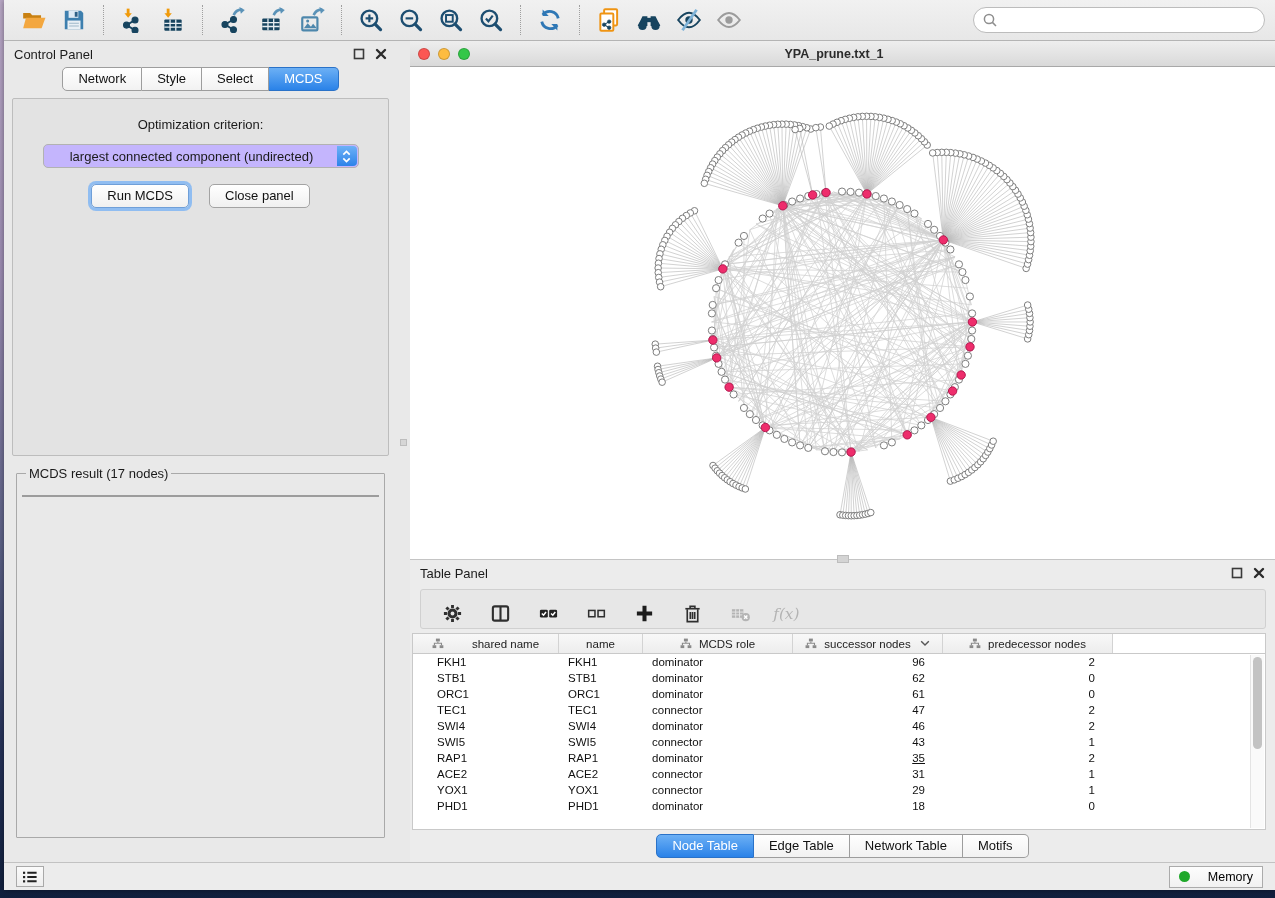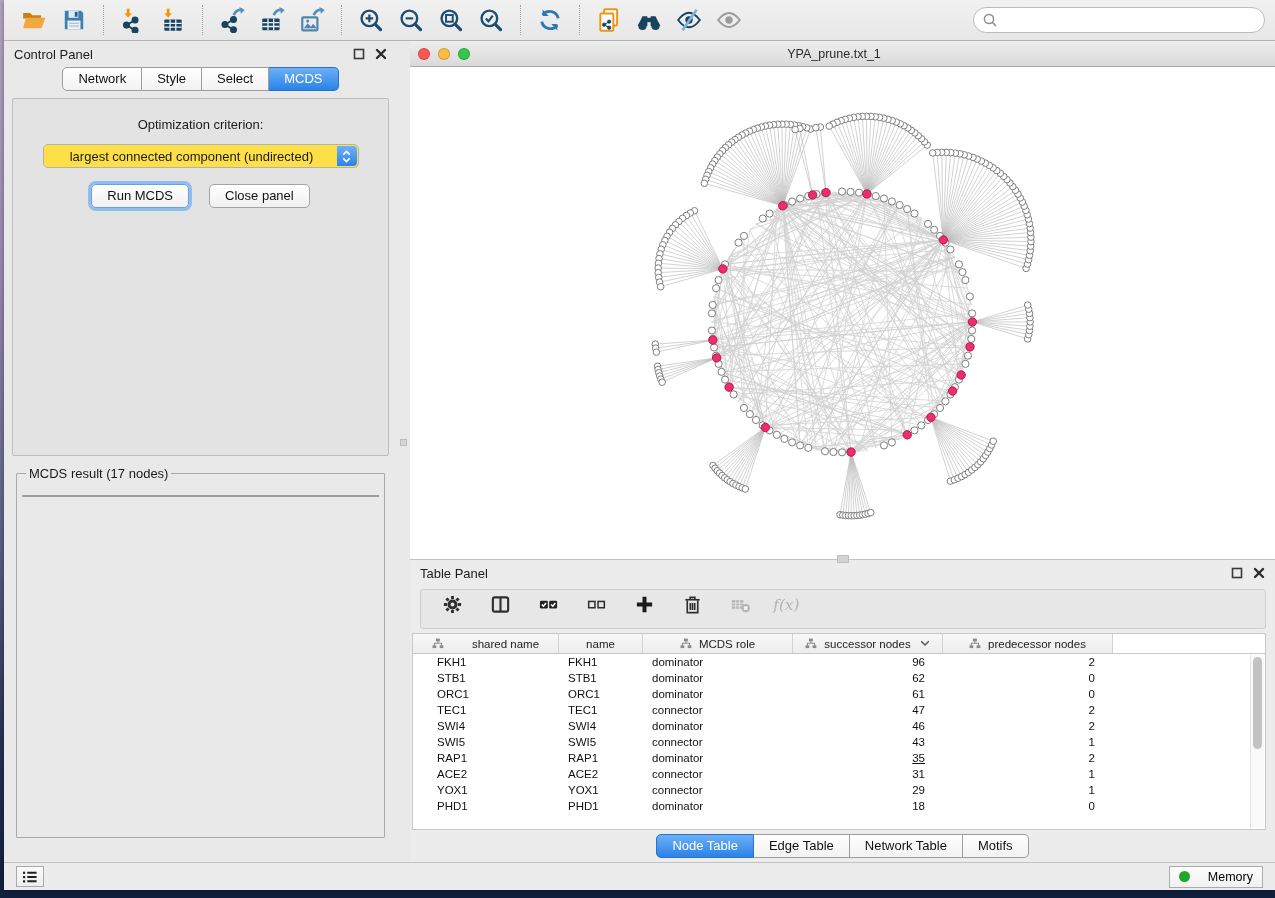--- a/index.html
+++ b/index.html
@@ -41,21 +41,21 @@
   .cp-tabbar { display:flex; justify-content:center; flex:none; }
   .seg-tab { padding:3px 15px 4px; font-size:13px; background:linear-gradient(#ffffff,#f2f2f2);
     border:1px solid #9d9d9d; border-left-width:0; color:#111; }
   .seg-tab:first-child { border-left-width:1px; border-radius:5px 0 0 5px; }
   .seg-tab:last-child { border-radius:0 5px 5px 0; }
   .seg-tab.active { background:linear-gradient(#6cb0f5,#2a82e8); color:#fff; border-color:#2a72c8; }
 
   .cp-content { margin:7px 8px 0; height:358px; flex:none; background:#e3e3e3;
     border:1px solid #bdbdbd; border-radius:2px; display:flex; flex-direction:column; align-items:center; padding-top:18px; }
   .opt-label { font-size:13px; margin-bottom:12px; }
-  .dropdown { width:316px; height:24px; background:#fde047; border:1px solid #b2b2b2; border-radius:5px;
+  .dropdown { width:316px; height:24px; background:#c4b5fd; border:1px solid #b2b2b2; border-radius:5px;
     display:flex; align-items:center; position:relative; }
   .dropdown .dd-text { flex:1; text-align:center; font-size:13px; padding-right:18px; }
   .dropdown .stepper { position:absolute; right:1px; top:1px; bottom:1px; width:20px; border-radius:0 4px 4px 0;
     background:linear-gradient(#6db1f7,#2d83e9); display:flex; align-items:center; justify-content:center; }
   .dropdown .stepper svg { width:11px; height:15px; }
   .btn-row { display:flex; gap:20px; margin-top:16px; }
   .aqua-btn { font-size:13px; padding:3px 15px 4px; background:linear-gradient(#ffffff,#f0f0f0);
     border:1px solid #a3a3a3; border-radius:5px; color:#111; }
   .aqua-btn.focused { box-shadow:0 0 0 3px rgba(116,176,245,.75); border-color:#6f9fd8; }
 
@@ -67,31 +67,31 @@
   .result-item { font-size:13px; line-height:16px; padding-left:6px; }
   .result-scroll { position:absolute; top:1px; bottom:1px; right:1px; width:12px;
     background:#f4f4f4; border-left:1px solid #ddd; }
 
   
   .net-titlebar { height:26px; flex:none; background:linear-gradient(#eeeeee,#d9d9d9);
     border-bottom:1px solid #a8a8a8; display:flex; align-items:center; position:relative; }
   .lights { display:flex; gap:8px; margin-left:8px; }
   .light { width:12px; height:12px; border-radius:50%; border:1px solid rgba(0,0,0,.18); }
   .net-title { position:absolute; left:0; right:17px; text-align:center; font-size:12.5px;
-    font-weight:normal; color:#2b2b2b; pointer-events:none; }
+    font-weight:bold; color:#2b2b2b; pointer-events:none; }
   .net-canvas { height:492px; flex:none; background:#fff; position:relative; }
   .net-canvas svg { position:absolute; inset:0; width:100%; height:100%; }
   .h-grab { position:absolute; left:50%; bottom:-4px; width:12px; height:8px; margin-left:-6px;
     background:#d4d4d4; border:1px solid #bdbdbd; z-index:5; }
 
   
   .table-panel { flex:1; background:#ececec; display:flex; flex-direction:column; min-height:0; border-top:1px solid #c4c4c4; }
   .tp-toolbar { margin:3px 9px 4px 10px; height:40px; flex:none; background:#e7e7e7;
     border:1px solid #d0d0d0; border-radius:3px; display:flex; align-items:center; gap:14px; padding:0 14px; }
-  .tp-toolbar .tbtn { width:34px; height:30px; display:flex; align-items:flex-start; justify-content:center; background:none; border:none; }
+  .tp-toolbar .tbtn { width:34px; height:30px; display:flex; align-items:flex-end; justify-content:center; background:none; border:none; }
   .tp-toolbar .tbtn svg { height:21px; }
 
   .table-wrap { margin:0 9px 0 2px; flex:1; background:#fff; border:1px solid #c9c9c9; position:relative; overflow:hidden; }
   .thead { display:flex; height:20px; border-bottom:1px solid #c9c9c9; }
   .th { background:linear-gradient(#f8f8f8,#ededed); border-right:1px solid #d3d3d3;
     display:flex; align-items:center; justify-content:center; gap:7px; font-size:11.5px; color:#222; }
   .th svg.oc { width:12px; height:11px; }
   .th svg.sort { width:10px; height:7px; margin-left:2px; }
   .trow { display:flex; height:16px; align-items:center; }
   .td { font-size:11.5px; color:#111; overflow:hidden; white-space:nowrap; }

